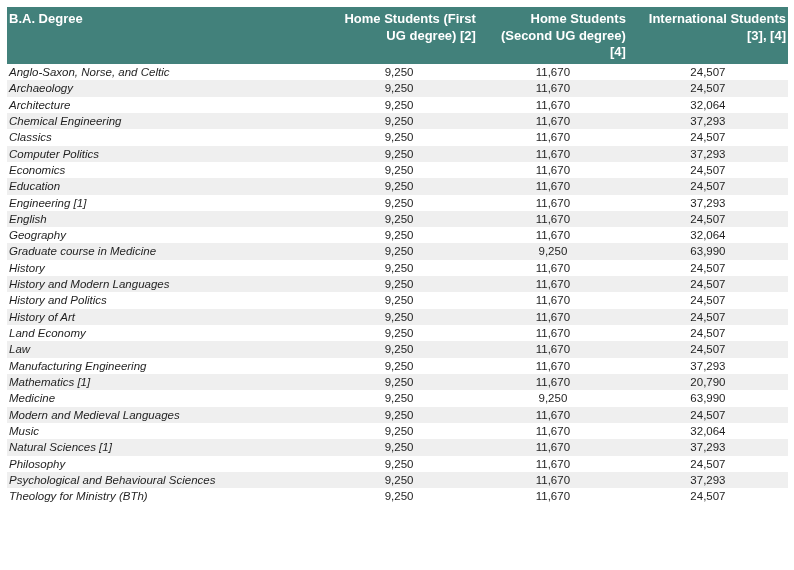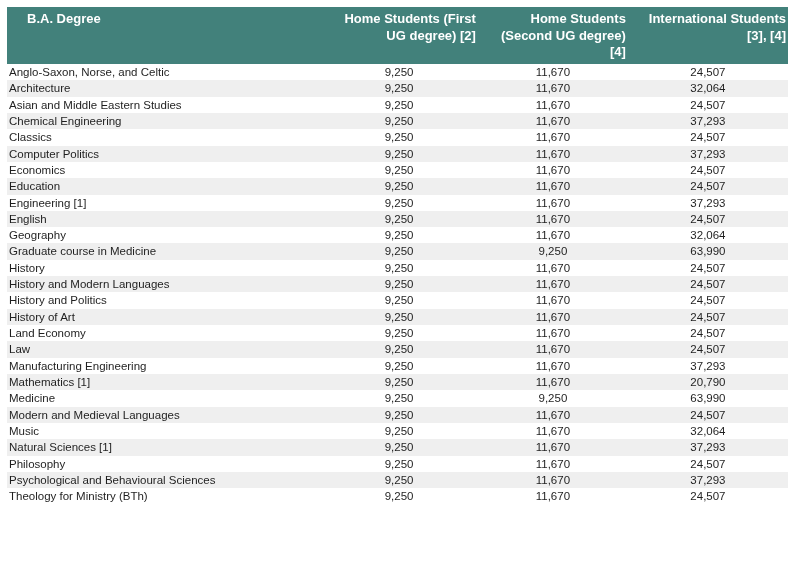--- a/index.html
+++ b/index.html
@@ -46,36 +46,37 @@
     font-size: 13px;
     line-height: 16.5px;
     vertical-align: top;
     text-align: right;
     padding: 4px 2px 0 2px;
     height: 57px;
     white-space: pre-line;
   }
   thead th.degree-col {
     text-align: left;
-    padding-left: 20px;
+    padding-left: 2px;
   }
 
   tbody td {
     font-size: 11.5px;
     color: var(--row-text);
     height: 16.32px;
     line-height: 16.32px;
     padding: 0 2px;
     text-align: center;
     white-space: nowrap;
     overflow: hidden;
     vertical-align: middle;
   }
   tbody td.degree-cell {
     text-align: left;
+    font-style: italic;
   }
   tbody tr:nth-child(even) {
     background: var(--row-alt-bg);
   }
 </style>
 </head>
 <body>
 
 <div class="page">
   <div class="table-wrap">
@@ -99,30 +100,30 @@
         </tr>
       </thead>
       <tbody id="fees-tbody">
           <tr>
             <td class="degree-cell">Anglo-Saxon, Norse, and Celtic</td>
             <td class="fee-cell">9,250</td>
             <td class="fee-cell">11,670</td>
             <td class="fee-cell">24,507</td>
           </tr>
           <tr>
+            <td class="degree-cell">Archaeology</td>
+            <td class="fee-cell">9,250</td>
+            <td class="fee-cell">11,670</td>
+            <td class="fee-cell">24,507</td>
+          </tr>
+          <tr>
             <td class="degree-cell">Architecture</td>
             <td class="fee-cell">9,250</td>
             <td class="fee-cell">11,670</td>
             <td class="fee-cell">32,064</td>
-          </tr>
-          <tr>
-            <td class="degree-cell">Asian and Middle Eastern Studies</td>
-            <td class="fee-cell">9,250</td>
-            <td class="fee-cell">11,670</td>
-            <td class="fee-cell">24,507</td>
           </tr>
           <tr>
             <td class="degree-cell">Chemical Engineering</td>
             <td class="fee-cell">9,250</td>
             <td class="fee-cell">11,670</td>
             <td class="fee-cell">37,293</td>
           </tr>
           <tr>
             <td class="degree-cell">Classics</td>
             <td class="fee-cell">9,250</td>

